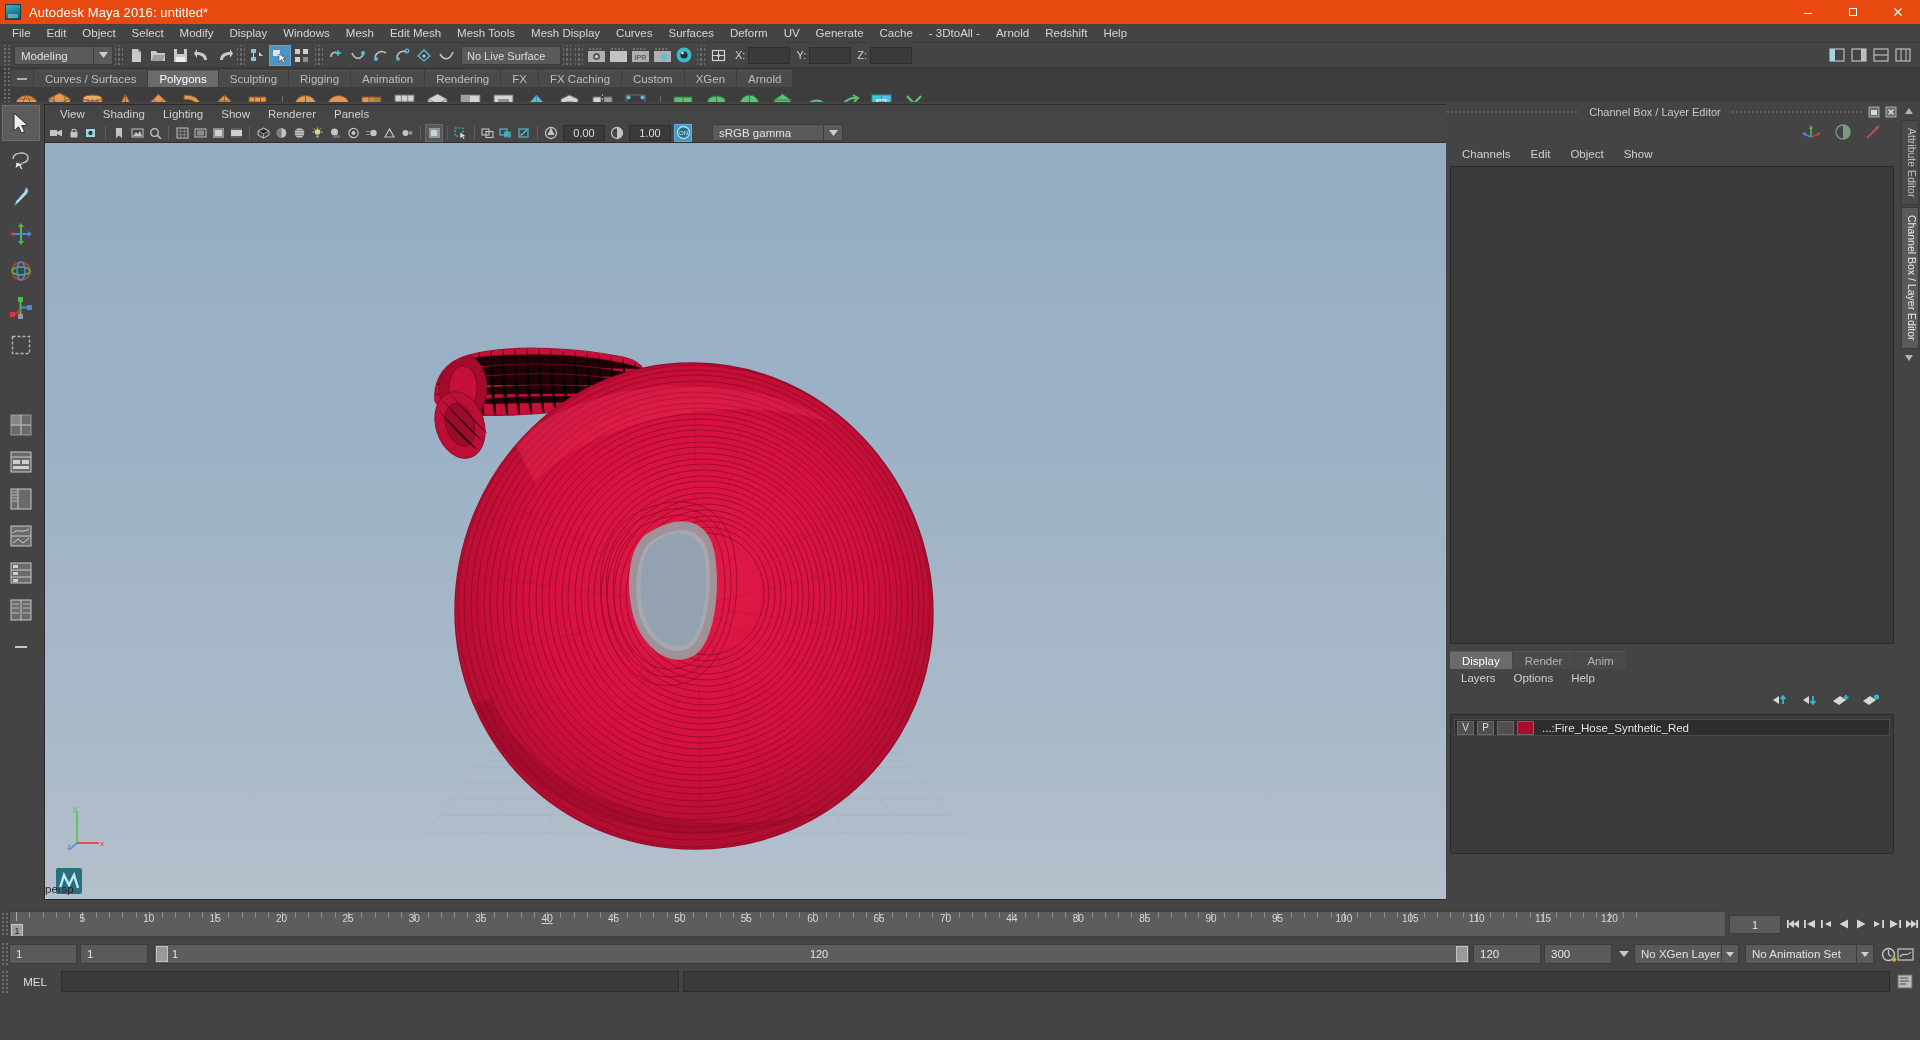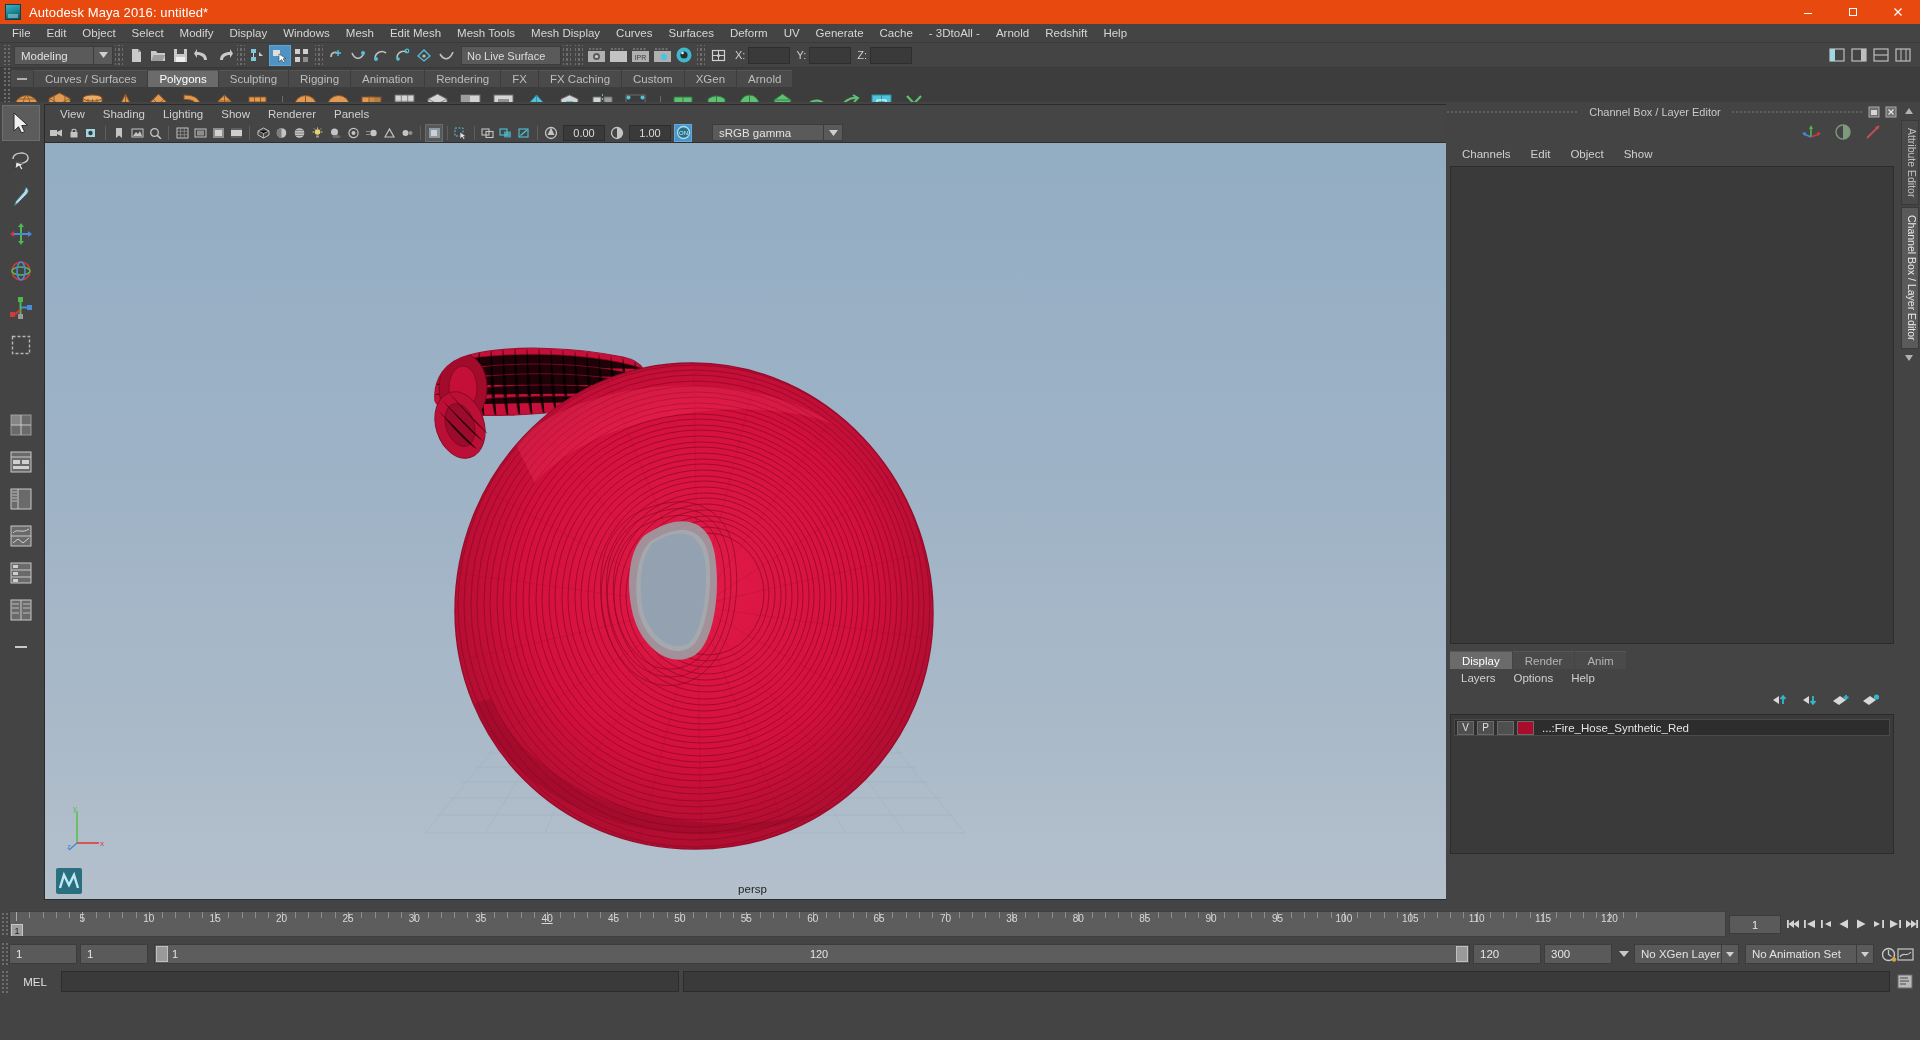--- a/index.html
+++ b/index.html
@@ -162,21 +162,21 @@
     border-left:none; display:flex; align-items:center; justify-content:center; flex:0 0 auto;
   }
 
   
   .view3d {
     position: relative; width: 100%; height: 756px;
     background: linear-gradient(180deg, #95aec4 0%, #9db2c6 35%, #a9b9c8 70%, #b2bfcb 100%);
     overflow: hidden;
   }
   .persp-label {
-    position: absolute; left: 0; right: 0; bottom: 4px; text-align: center;
+    position: absolute; left: 0; right: 0; bottom: 4px; text-align: left;
     color: #242424; font-size: 11.5px;
   }
   .axis-gizmo { position: absolute; left: 22px; bottom: 48px; width: 40px; height: 48px; }
   .maya-badge { position: absolute; left: 10px; bottom: 4px; width: 28px; height: 28px; }
 
   
   .rdock {
     position: absolute; right: 22px; top: 2px; width: 452px; height: 796px;
     background: #444444;
   }
@@ -1496,21 +1496,21 @@
         <div class="ts-num" style="left: 337.967px;">25</div>
         <div class="ts-num" style="left: 404.361px;">30</div>
         <div class="ts-num" style="left: 470.754px;">35</div>
         <div class="ts-num" style="left: 537.148px; text-decoration: underline;">40</div>
         <div class="ts-num" style="left: 603.541px;">45</div>
         <div class="ts-num" style="left: 669.934px;">50</div>
         <div class="ts-num" style="left: 736.328px;">55</div>
         <div class="ts-num" style="left: 802.721px;">60</div>
         <div class="ts-num" style="left: 869.115px;">65</div>
         <div class="ts-num" style="left: 935.508px;">70</div>
-        <div class="ts-num" style="left: 1001.9px;">38</div>
+        <div class="ts-num" style="left: 1001.9px;">44</div>
         <div class="ts-num" style="left: 1068.3px;">80</div>
         <div class="ts-num" style="left: 1134.69px;">85</div>
         <div class="ts-num" style="left: 1201.08px;">90</div>
         <div class="ts-num" style="left: 1267.48px;">95</div>
         <div class="ts-num" style="left: 1333.87px;">100</div>
         <div class="ts-num" style="left: 1400.26px;">105</div>
         <div class="ts-num" style="left: 1466.66px;">110</div>
         <div class="ts-num" style="left: 1533.05px;">115</div>
         <div class="ts-num" style="left: 1599.44px;">120</div>
       </div>

